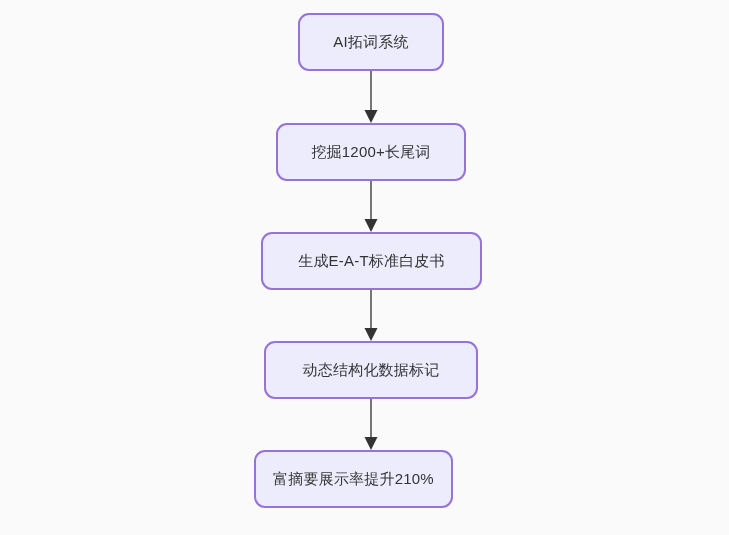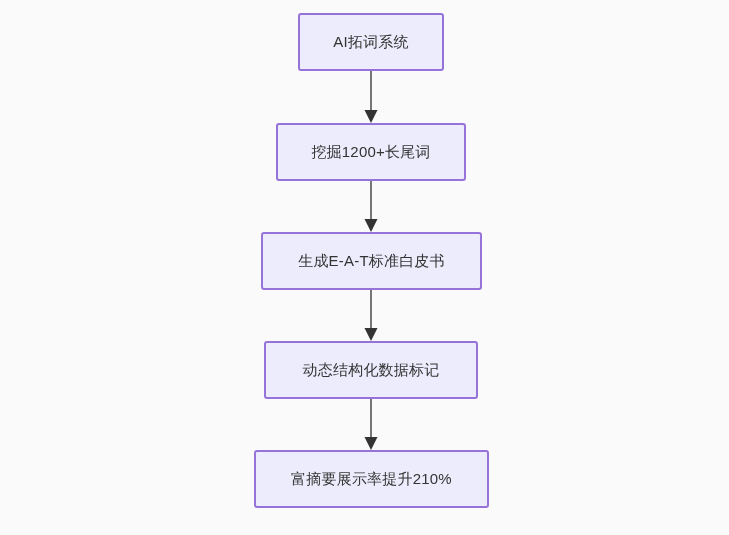--- a/index.html
+++ b/index.html
@@ -19,21 +19,21 @@
     position: relative;
     width: 729px;
     height: 535px;
   }
 
   .node {
     position: absolute;
     box-sizing: border-box;
     background: #ececfc;
     border: 2px solid #9673d8;
-    border-radius: 3px;
+    border-radius: 11px;
     display: flex;
     align-items: center;
     justify-content: center;
   }
 
   .node-label {
     font-size: 15px;
     line-height: 1.2;
     color: #333333;
     letter-spacing: 0.2px;
@@ -92,17 +92,17 @@
   </div>
 
   <div class="node" style="left:264px; top:341px; width:214px; height:58px;">
     <span class="node-label">动态结构化数据标记</span>
   </div>
 
   <div class="node" style="left:261px; top:232px; width:221px; height:58px;">
     <span class="node-label">生成E-A-T标准白皮书</span>
   </div>
 
-  <div class="node" style="left:254px; top:450px; width:235px; height:58px;justify-content:center;">
+  <div class="node" style="left:254px; top:450px; width:199px; height:58px;justify-content:center;">
     <span class="node-label">富摘要展示率提升210%</span>
   </div>
 
 </div>
 
 </body></html>

